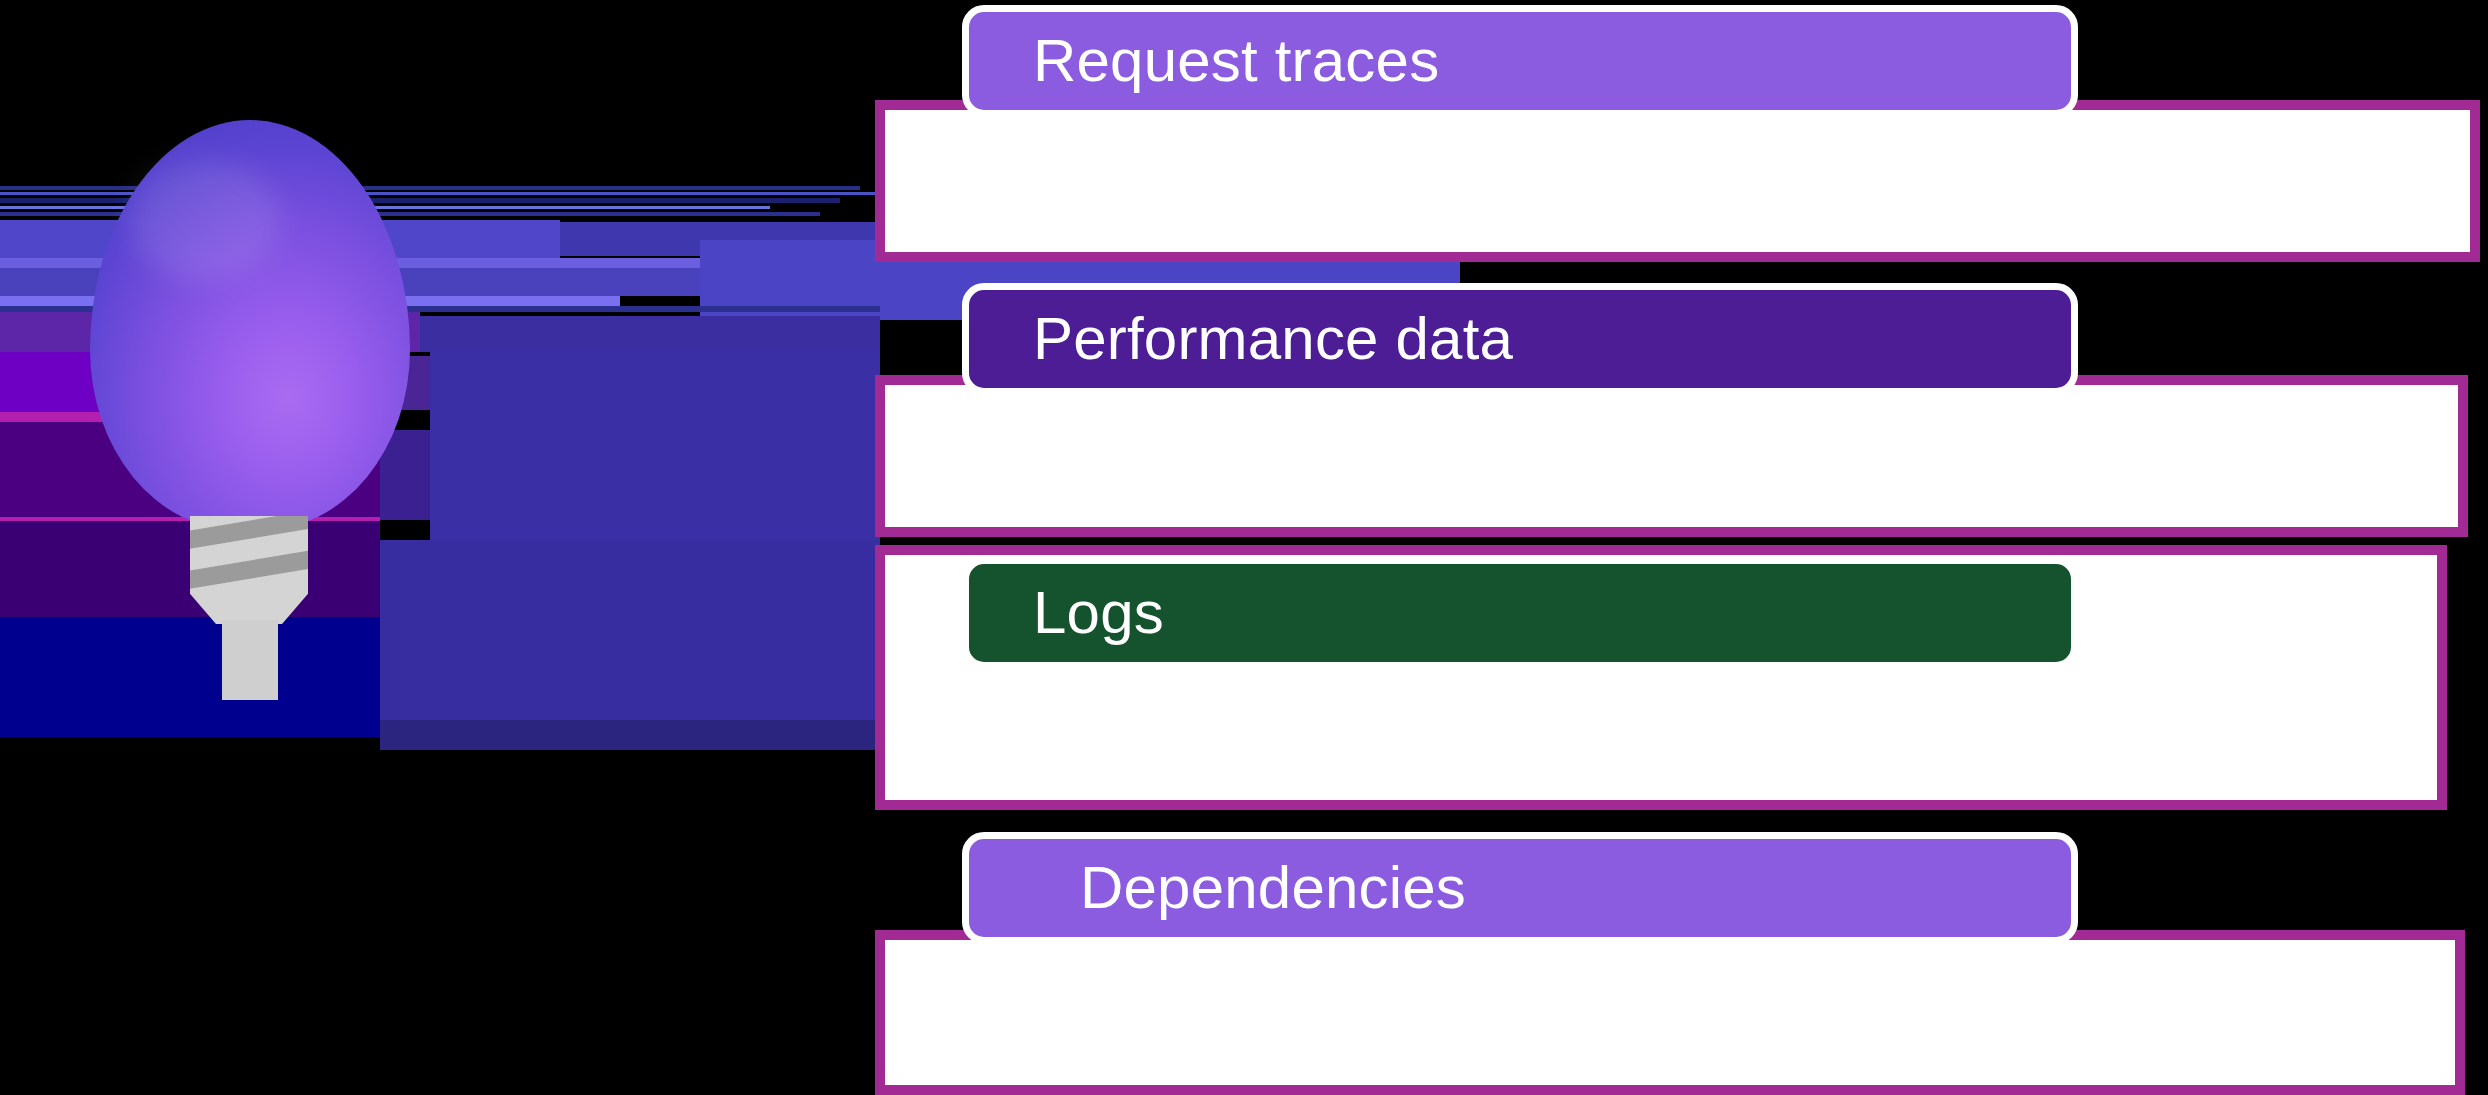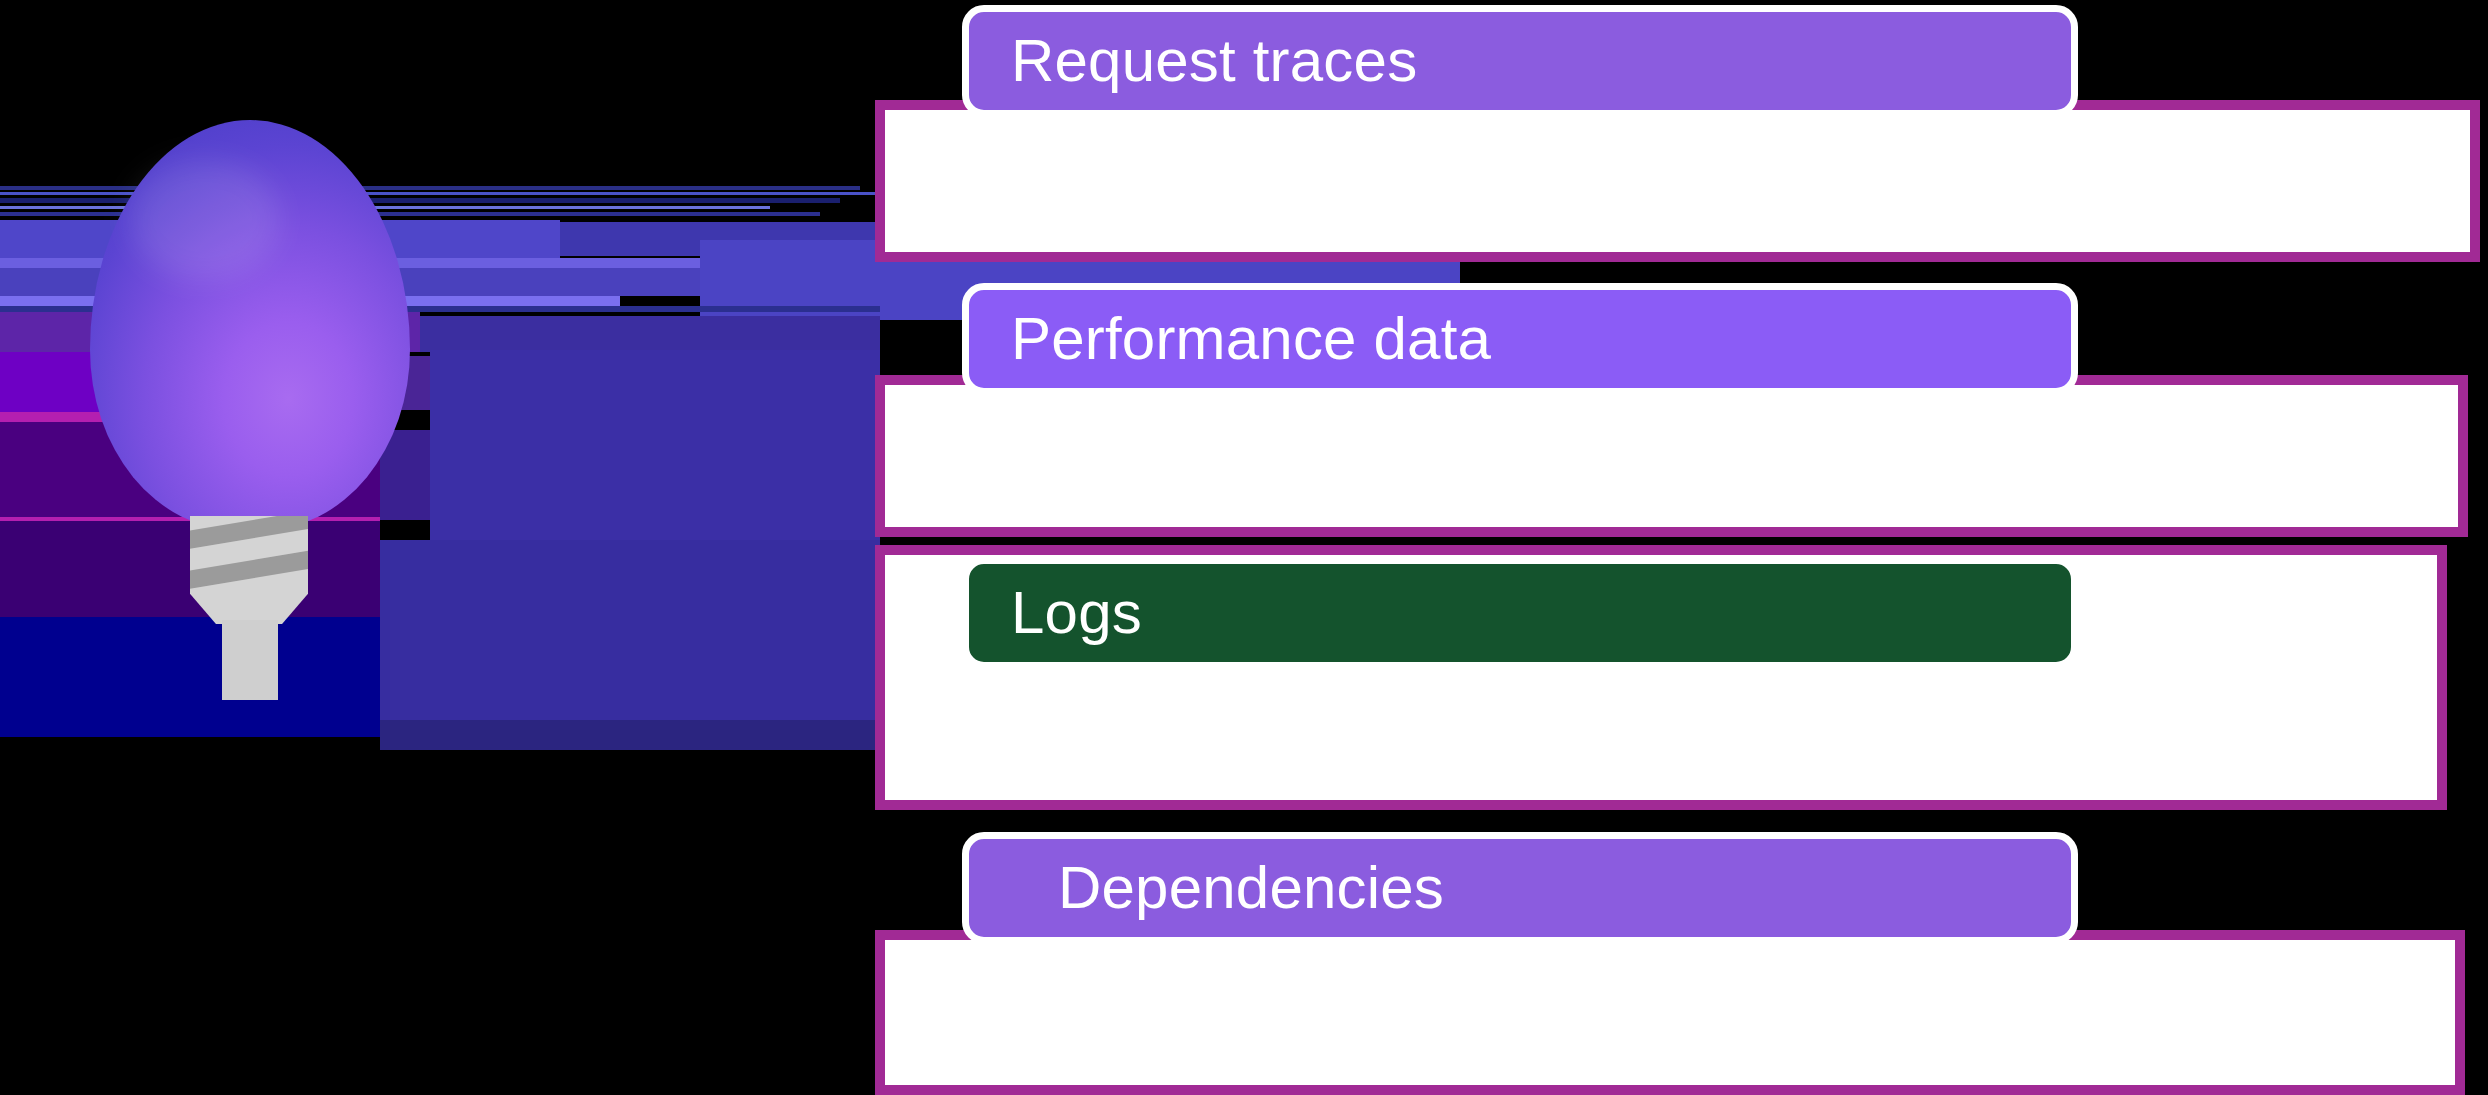--- a/index.html
+++ b/index.html
@@ -118,21 +118,21 @@
     box-sizing: border-box;
   }
   .card {
     position: absolute;
     box-sizing: border-box;
     background: #8b5cdf;
     border: 7px solid #ffffff;
     border-radius: 22px;
     display: flex;
     align-items: center;
-    padding-left: 42px;
+    padding-left: 64px;
     z-index: 6;
   }
   .card-label {
     color: #ffffff;
     font-size: 60px;
     font-weight: 400;
     letter-spacing: 0.2px;
     line-height: 1;
     white-space: nowrap;
     font-family: "Liberation Sans", sans-serif;
@@ -210,21 +210,21 @@
   </div>
 
   <div class="rows" id="rows">
       <div class="white-box" style="left: 875px; top: 100px; width: 1605px; height: 162px; border: 10px solid rgb(161, 42, 149); background: rgb(255, 255, 255);"></div>
       <div class="white-box" style="left: 875px; top: 375px; width: 1593px; height: 162px; border: 10px solid rgb(161, 42, 149); background: rgb(255, 255, 255);"></div>
       <div class="white-box" style="left: 875px; top: 545px; width: 1572px; height: 265px; border: 10px solid rgb(161, 42, 149); background: rgb(255, 255, 255);"></div>
       <div class="white-box" style="left: 875px; top: 930px; width: 1590px; height: 165px; border: 10px solid rgb(161, 42, 149); background: rgb(255, 255, 255);"></div>
       <div class="card" style="left: 962px; top: 5px; width: 1116px; height: 112px; background: rgb(139, 92, 223); border-color: rgb(255, 255, 255);">
         <span class="card-label" style="color: rgb(255, 255, 255);">Request traces</span>
       </div>
-      <div class="card" style="left: 962px; top: 283px; width: 1116px; height: 112px; background: #8b5cf6; border-color: rgb(255, 255, 255); text-align: center;">
+      <div class="card" style="left: 962px; top: 283px; width: 1116px; height: 112px; background: #4c1d95; border-color: rgb(255, 255, 255); text-align: center;">
         <span class="card-label" style="color: rgb(255, 255, 255);">Performance data</span>
       </div>
       <div class="card" style="left: 962px; top: 557px; width: 1116px; height: 112px; background: #14532d; border-color: rgb(255, 255, 255);">
         <span class="card-label" style="color: rgb(255, 255, 255);">Logs</span>
       </div>
       <div class="card" style="left: 962px; top: 832px; width: 1116px; height: 112px; background: rgb(139, 92, 223); border-color: rgb(255, 255, 255);">
         <span class="card-label" style="color: rgb(255, 255, 255); margin-left: 47px;">Dependencies</span>
       </div>
     </div>
 

